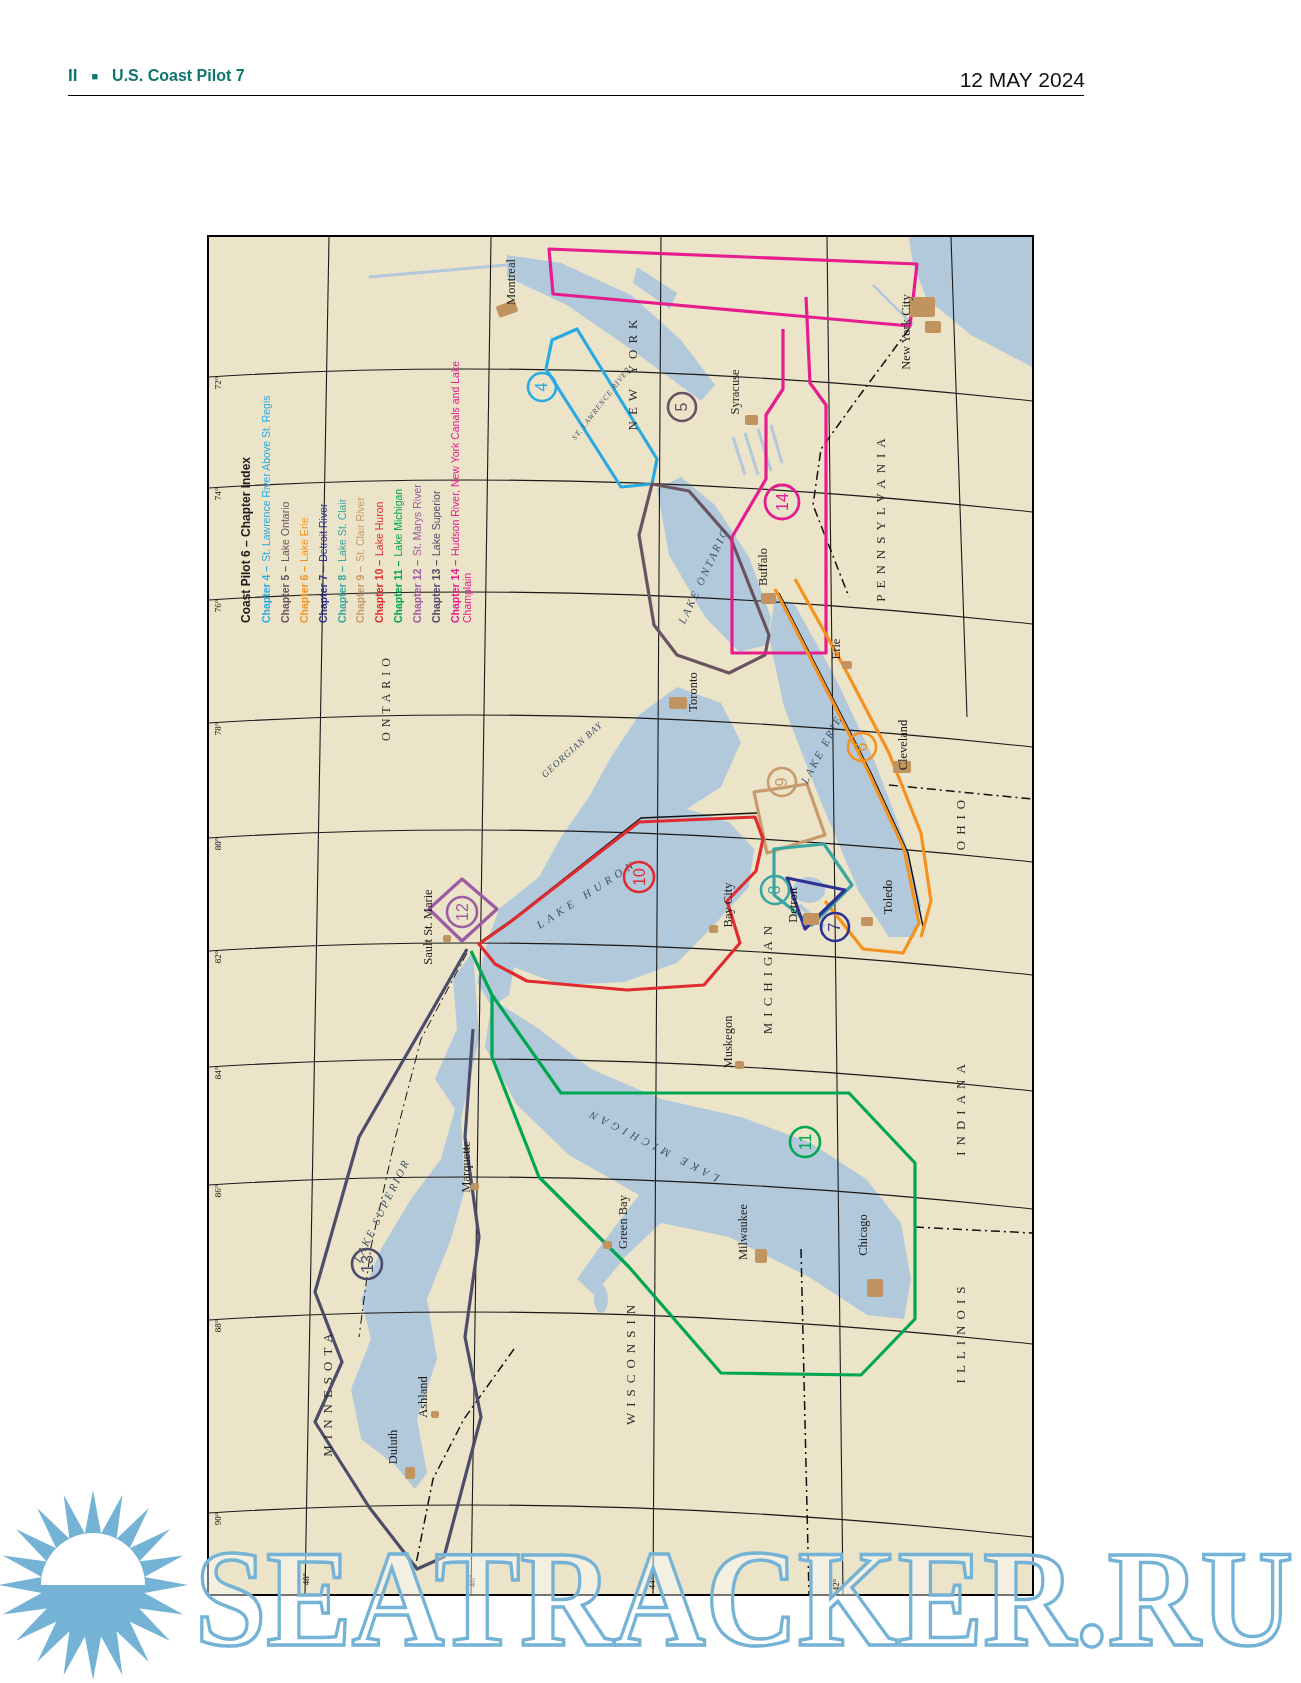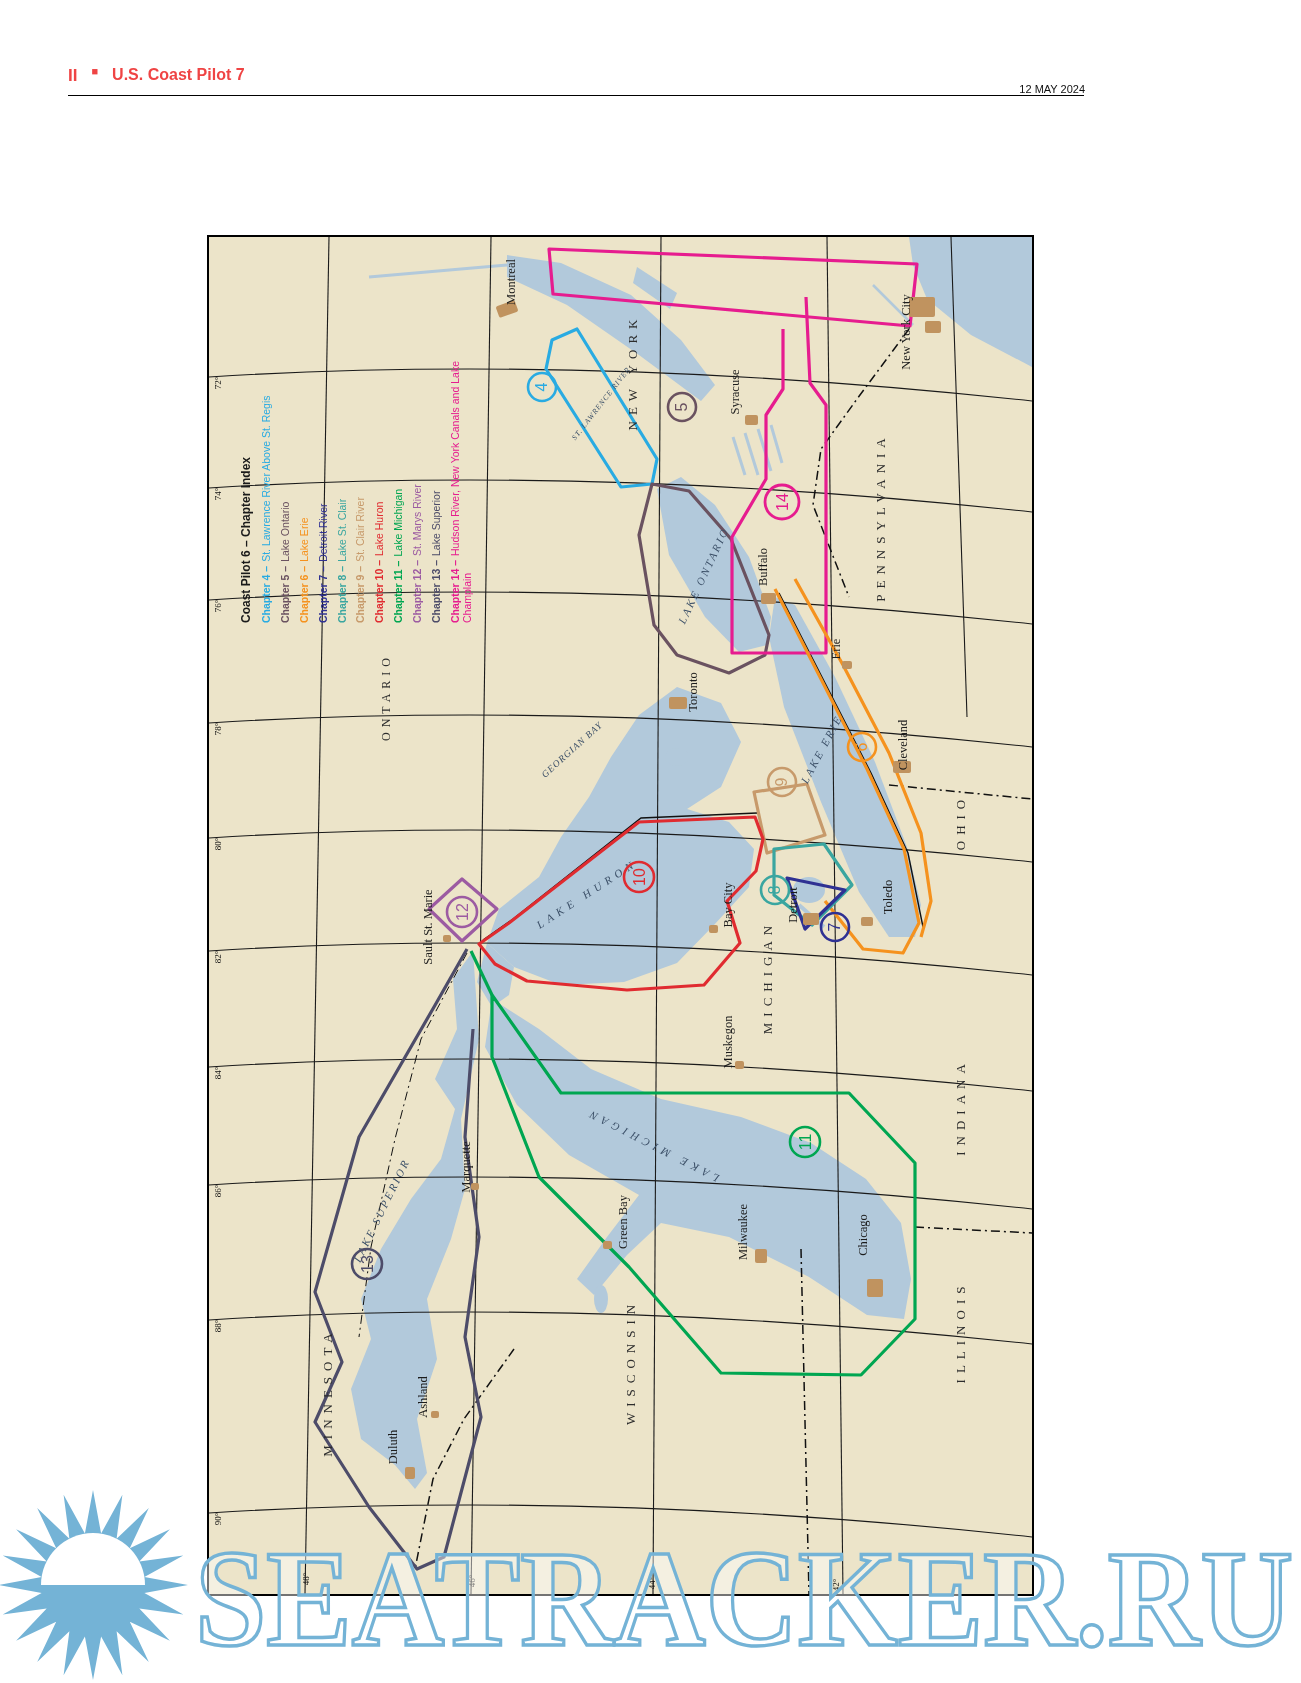--- a/index.html
+++ b/index.html
@@ -1,25 +1,25 @@
 <!DOCTYPE html>
 <html style="--land: #ece4c9; --water: #b2c9db; --urban: #c0935f; --graticule: #1a1a1a; --watermark: #74b3d6;"><head>
 <meta charset="utf-8">
 <style>
   html,body{margin:0;padding:0;background:#ffffff;}
   .page{position:relative;width:1301px;height:1683px;background:#fff;overflow:hidden;
         font-family:"Liberation Sans",sans-serif;}
   
   .hdr{position:absolute;left:68px;top:66px;width:1016px;height:24px;}
-  .hdr-left{position:absolute;left:0;top:0;display:flex;align-items:flex-start;gap:14px;
-            font-size:16px;color:#ef4444;}
+  .hdr-left{position:absolute;left:0;top:0;display:flex;align-items:center;gap:14px;
+            font-size:16px;color:#0f766e;}
   .hdr-page{font-weight:700;font-size:17px;}
   .hdr-sq{font-size:11px;line-height:1;}
   .hdr-title{font-weight:600;}
-  .hdr-date{position:absolute;right:-1px;top:17px;font-size:11px;color:#111;}
+  .hdr-date{position:absolute;right:-1px;top:2px;font-size:21px;color:#111;}
   .hdr-rule{position:absolute;left:68px;top:95px;width:1016px;height:0;
             border-top:1.6px solid #000;}
   
   .map-frame{position:absolute;left:207px;top:235px;width:823px;height:1357px;
              border:2.6px solid #000;box-sizing:content-box;background:var(--land,#ece4c9);}
   .map-frame svg{display:block;}
   
   .legend-wrap{position:absolute;left:30px;top:118px;width:246px;height:268px;pointer-events:none;}
   .legend-rot{position:absolute;left:0;top:268px;width:268px;height:246px;
               transform:rotate(-90deg);transform-origin:0 0;}

